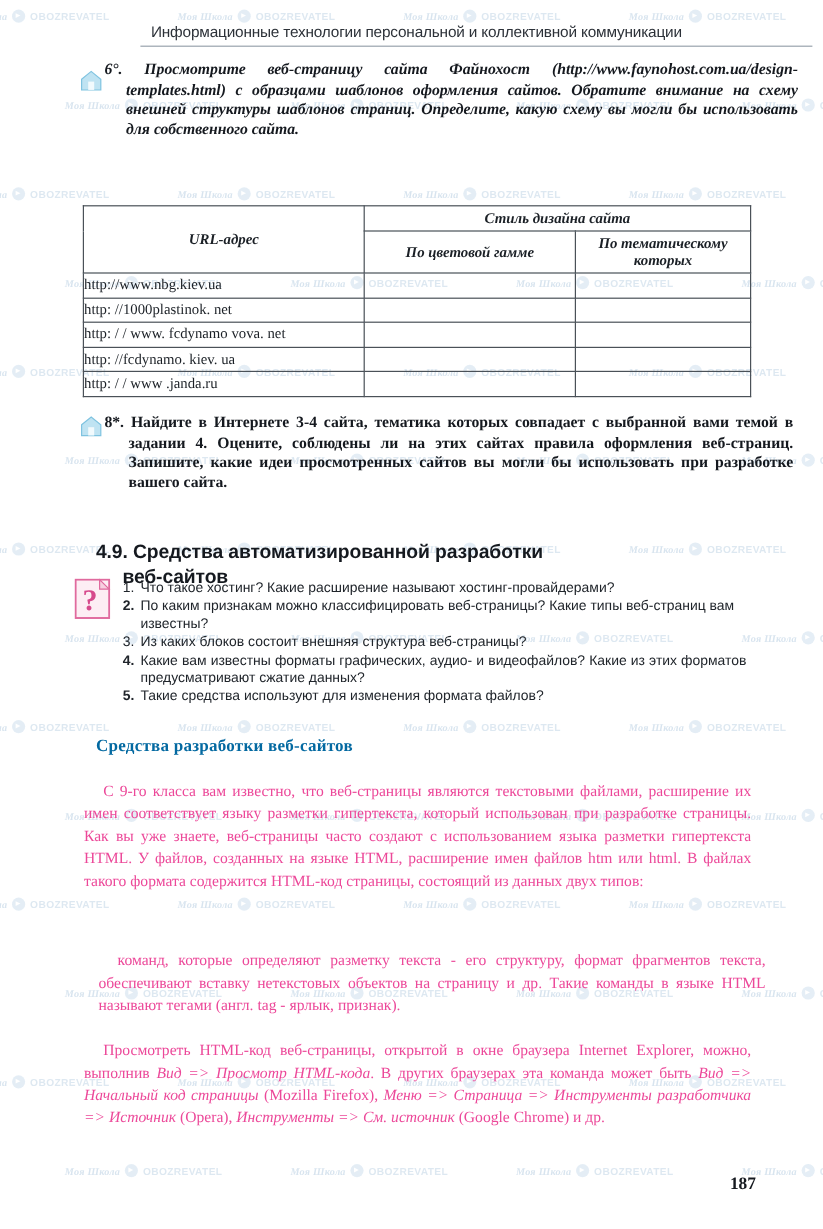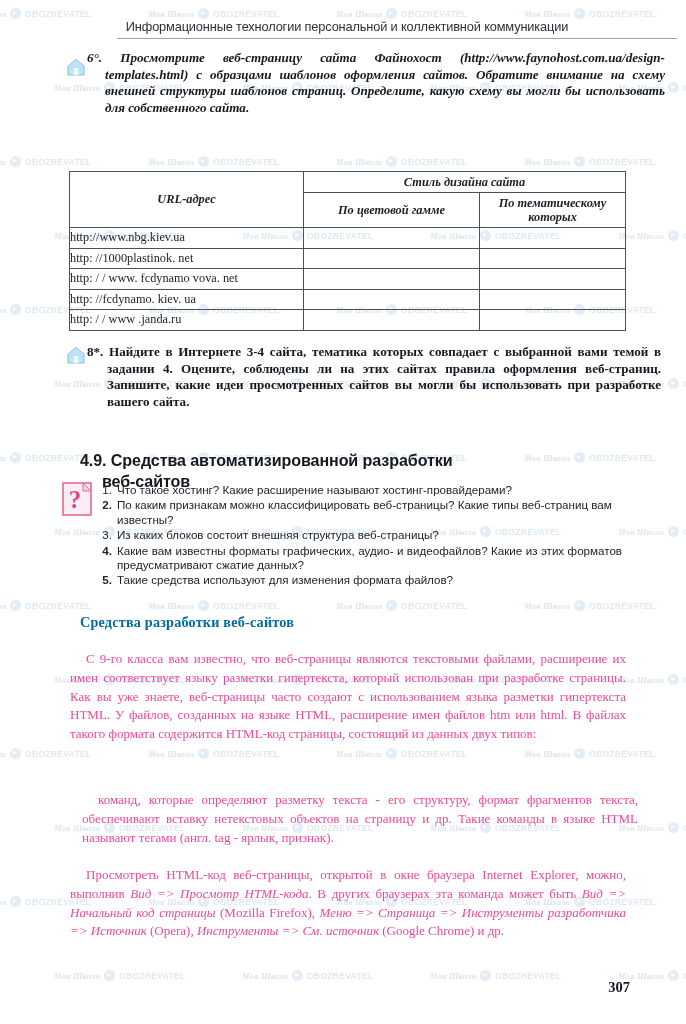--- a/index.html
+++ b/index.html
@@ -647,15 +647,15 @@
   </div>
 
   <div class="sub-title">Средства разработки веб-сайтов</div>
 
   <div class="body-p p1">С 9-го класса вам известно, что веб-страницы являются текстовыми файлами, расширение их имен соответствует языку разметки гипертекста, который использован при разработке страницы. Как вы уже знаете, веб-страницы часто создают с использованием языка разметки гипертекста HTML. У файлов, созданных на языке HTML, расширение имен файлов htm или html. В файлах такого формата содержится HTML-код страницы, состоящий из данных двух типов:</div>
   <div class="body-p p3">команд, которые определяют разметку текста - его структуру, формат фрагментов текста, обеспечивают вставку нетекстовых объектов на страницу и др. Такие команды в языке HTML называют тегами (англ. tag - ярлык, признак).</div>
   <div class="body-p p4">
     <span>Просмотреть HTML-код веб-страницы, открытой в окне браузера Internet Explorer, можно, выполнив </span><i>Вид =&gt; Просмотр HTML-кода</i><span>. В других браузерах эта команда может быть </span><i>Вид =&gt; Начальный код страницы</i><span> (Mozilla Firefox), </span><i>Меню =&gt; Страница =&gt; Инструменты разработчика =&gt; Источник</i><span> (Opera), </span><i>Инструменты =&gt; См. источник</i><span> (Google Chrome) и др.</span>
   </div>
 
-  <div class="page-num">307</div>
+  <div class="page-num">187</div>
 
 </div>
 
 </body></html>

